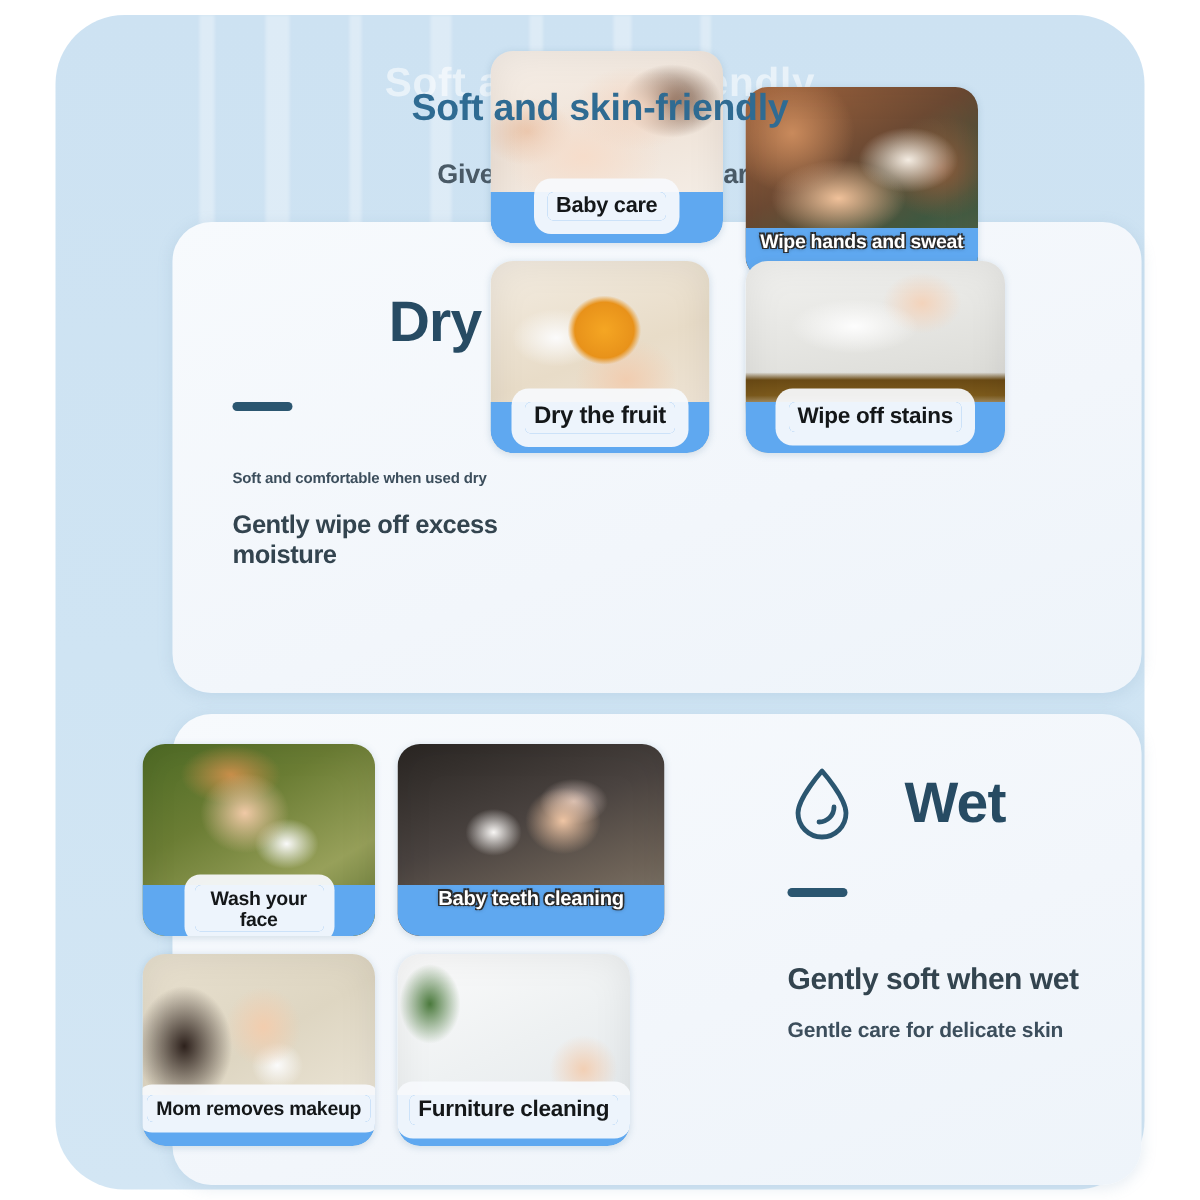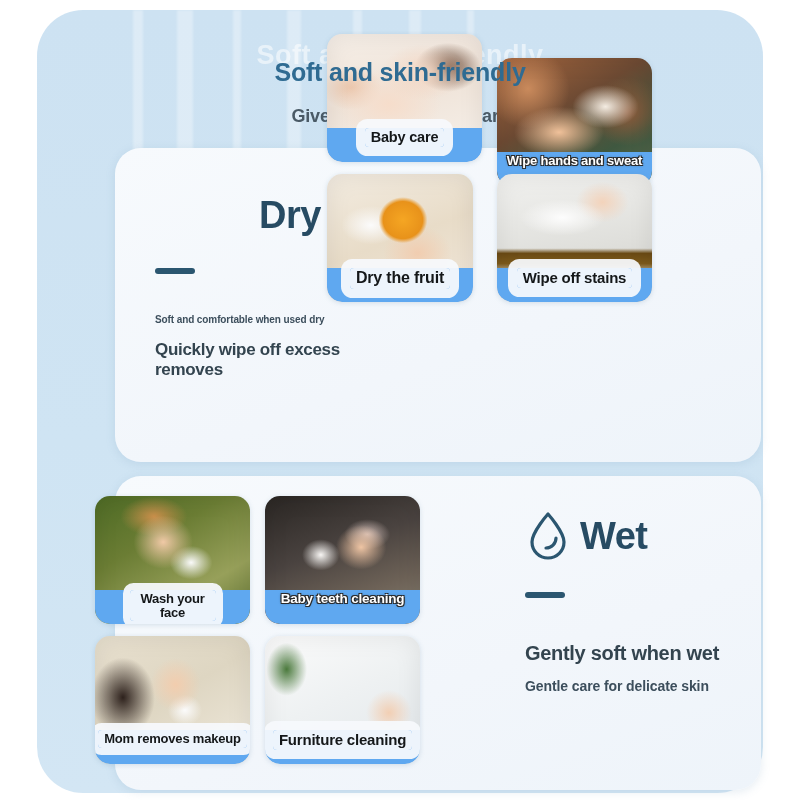--- a/index.html
+++ b/index.html
@@ -69,21 +69,21 @@
   }
   .sec-line-a{
     font-size:10px;font-weight:bold;color:#3c4e5c;margin-top:40px;letter-spacing:-.1px;
   }
   .sec-line-b{
     font-size:17px;font-weight:bold;color:#33444f;margin-top:15px;letter-spacing:-.3px;
   }
 
   .dry-head{left:118px;top:186px;width:240px;}
   .wet-head{left:488px;top:500px;width:230px;}
-  .wet-title-row{display:flex;align-items:center;gap:9px;}
+  .wet-title-row{display:flex;align-items:center;gap:32px;}
   .drop-icon{flex:0 0 auto;display:block;}
   .wet-head .sec-rule{margin-top:30px;}
   .wet-head .sec-line-b{font-size:20px;margin-top:44px;color:#33444f;}
   .wet-head .sec-line-a{font-size:14px;margin-top:13px;order:2;}
 
   
   .tile{
     position:absolute;border-radius:15px;overflow:hidden;
     box-shadow:0 1px 5px rgba(90,130,165,.22);
   }
@@ -178,21 +178,21 @@
       </div>
       <div class="subtitle">Give baby thoughtful care</div>
     </div>
 
     <div class="card card-dry"></div>
 
     <div class="sec-head dry-head">
       <div class="sec-title">Dry use</div>
       <div class="sec-rule"></div>
       <div class="sec-line-a">Soft and comfortable when used dry</div>
-      <div class="sec-line-b">Quickly wipe off excess removes</div>
+      <div class="sec-line-b">Gently wipe off excess moisture</div>
     </div>
 
     <div class="tile" style="left:290px;top:24px;width:155px;height:128px;">
       <div class="photo p-babycare"></div>
       <div class="tile-img-shade"></div>
       <div class="badge"></div>
       <div class="badge-mask">
         <span class="cap cap-dark wide">Baby care</span>
       </div>
     </div>
@@ -208,21 +208,21 @@
 
     <div class="tile" style="left:290px;top:164px;width:146px;height:128px;">
       <div class="photo p-fruit"></div>
       <div class="tile-img-shade"></div>
       <div class="badge"></div>
       <div class="badge-mask">
         <span class="cap cap-dark wide" style="font-size:16px;">Dry the fruit</span>
       </div>
     </div>
 
-    <div class="tile" style="left:460px;top:164px;width:155px;height:128px;">
+    <div class="tile" style="left:460px;top:164px;width:155px;height:128px;padding-left:18px;">
       <div class="photo p-stains"></div>
       <div class="tile-img-shade"></div>
       <div class="badge"></div>
       <div class="badge-mask">
         <span class="cap cap-dark wide" style="font-size:15px;">Wipe off stains</span>
       </div>
     </div>
 
     <div class="card card-wet"></div>
 
@@ -241,21 +241,21 @@
 
     <div class="tile" style="left:58px;top:486px;width:155px;height:128px;">
       <div class="photo p-washface"></div>
       <div class="tile-img-shade"></div>
       <div class="badge"></div>
       <div class="badge-mask" style="align-items:flex-start;">
         <span class="cap cap-dark" style="font-size:13px;max-width:74px;">Wash your face</span>
       </div>
     </div>
 
-    <div class="tile" style="left:228px;top:486px;width:155px;height:128px;">
+    <div class="tile" style="left:228px;top:486px;width:178px;height:128px;">
       <div class="photo p-teeth"></div>
       <div class="tile-img-shade"></div>
       <div class="badge"></div>
       <div class="badge-mask">
         <span class="cap cap-light" style="font-size:13.5px;">Baby teeth cleaning</span>
       </div>
     </div>
 
     <div class="tile" style="left:58px;top:626px;width:155px;height:128px;">
       <div class="photo p-makeup"></div>

